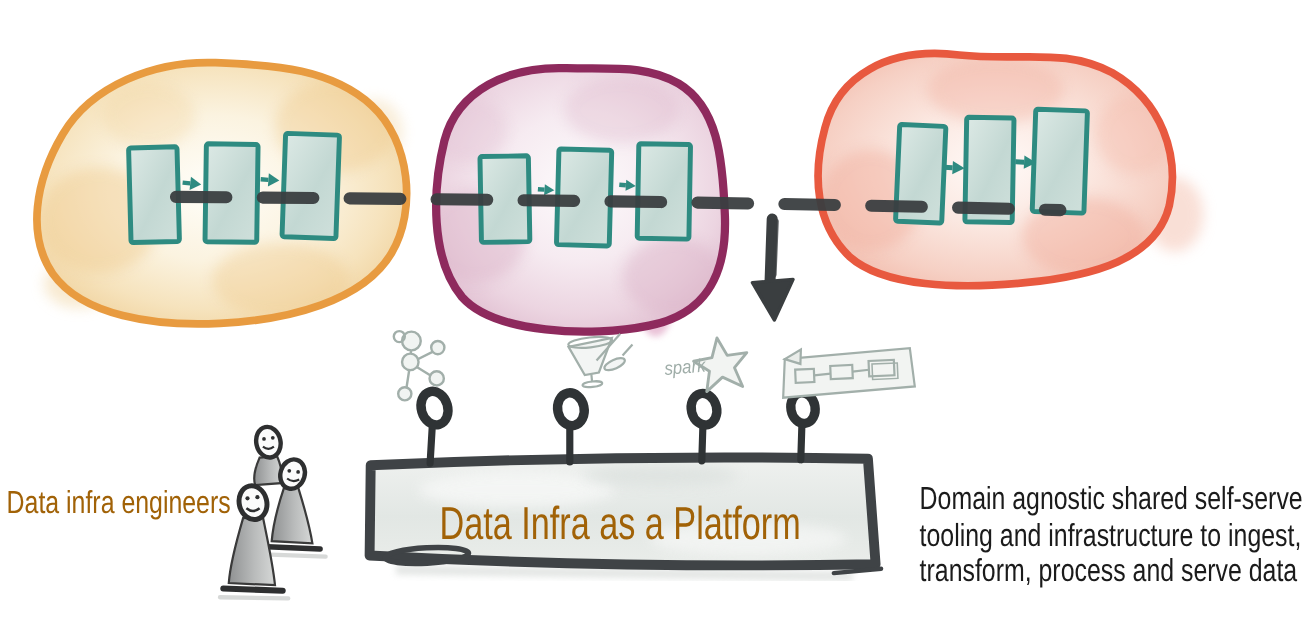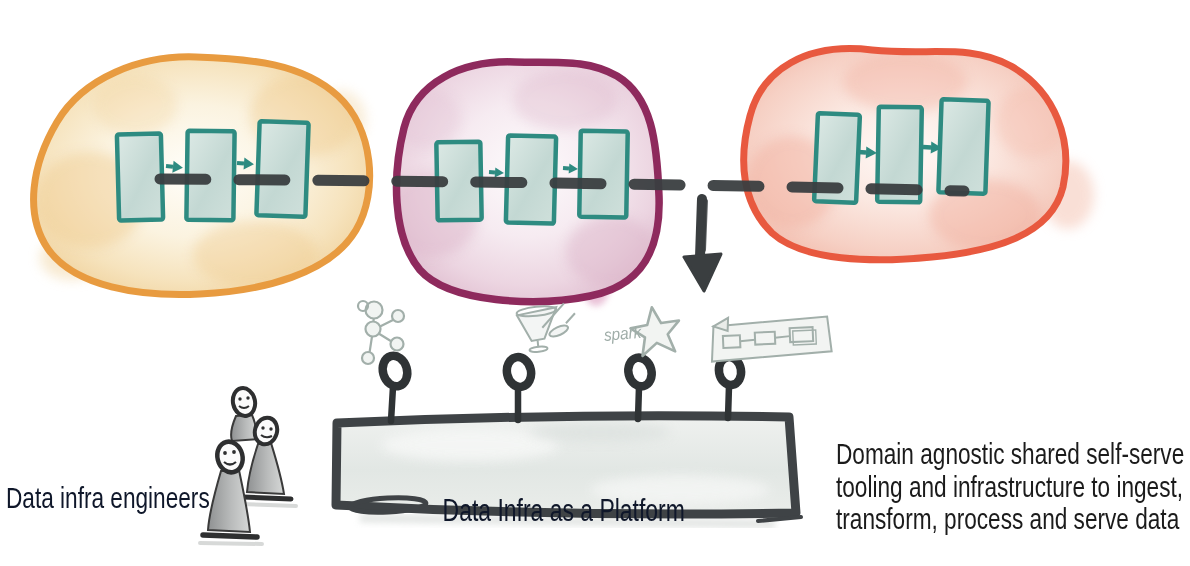--- a/index.html
+++ b/index.html
@@ -2,29 +2,28 @@
 <html><head>
 <meta charset="utf-8">
 <style>
   html,body { margin:0; padding:0; background:#ffffff; }
   .stage {
     position:relative; width:1190px; height:566px; overflow:hidden;
     background:#ffffff; font-family:"Liberation Sans", sans-serif;
   }
   .stage svg { position:absolute; left:0; top:0; }
   .label {
-    position:absolute; color:#0f172a; white-space:nowrap;
+    position:absolute; color:#a16207; white-space:nowrap;
     font-family:"Liberation Sans", sans-serif;
-    margin-top:41px;
   }
   .cond { display:inline-block; transform:scaleX(0.78); transform-origin:0 50%; white-space:nowrap; }
   .cond-c { display:inline-block; transform:scaleX(0.74); transform-origin:50% 50%; white-space:nowrap; }
   .engineers-label { left:6px; top:441px; font-size:29px; }
   .platform-label {
-    left:336px; top:452px; width:456px; text-align:center; font-size:31px;
+    left:336px; top:452px; width:456px; text-align:center; font-size:42px;
   }
   .right-note { position:absolute; left:836px; top:438px; font-size:29px; line-height:32.5px; color:#1b1b1b; }
   .right-note .line { height:32.5px; }
   .spark-label {
     position:absolute; left:604px; top:326px; font-size:17px; color:#9fada8;
     font-style:italic; transform:rotate(-5deg) scaleX(0.9); transform-origin:0 50%;
   }
 </style>
 </head>
 <body>

